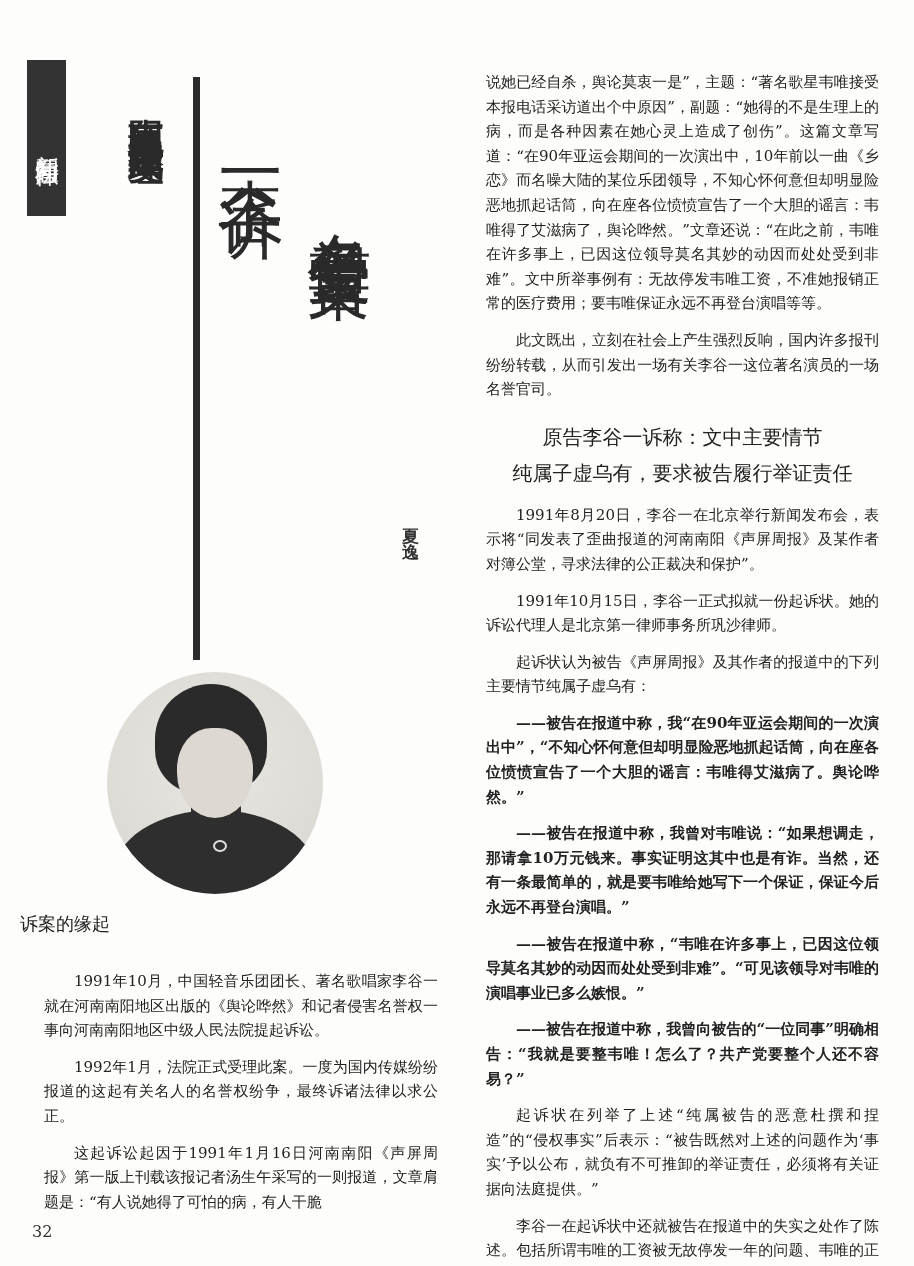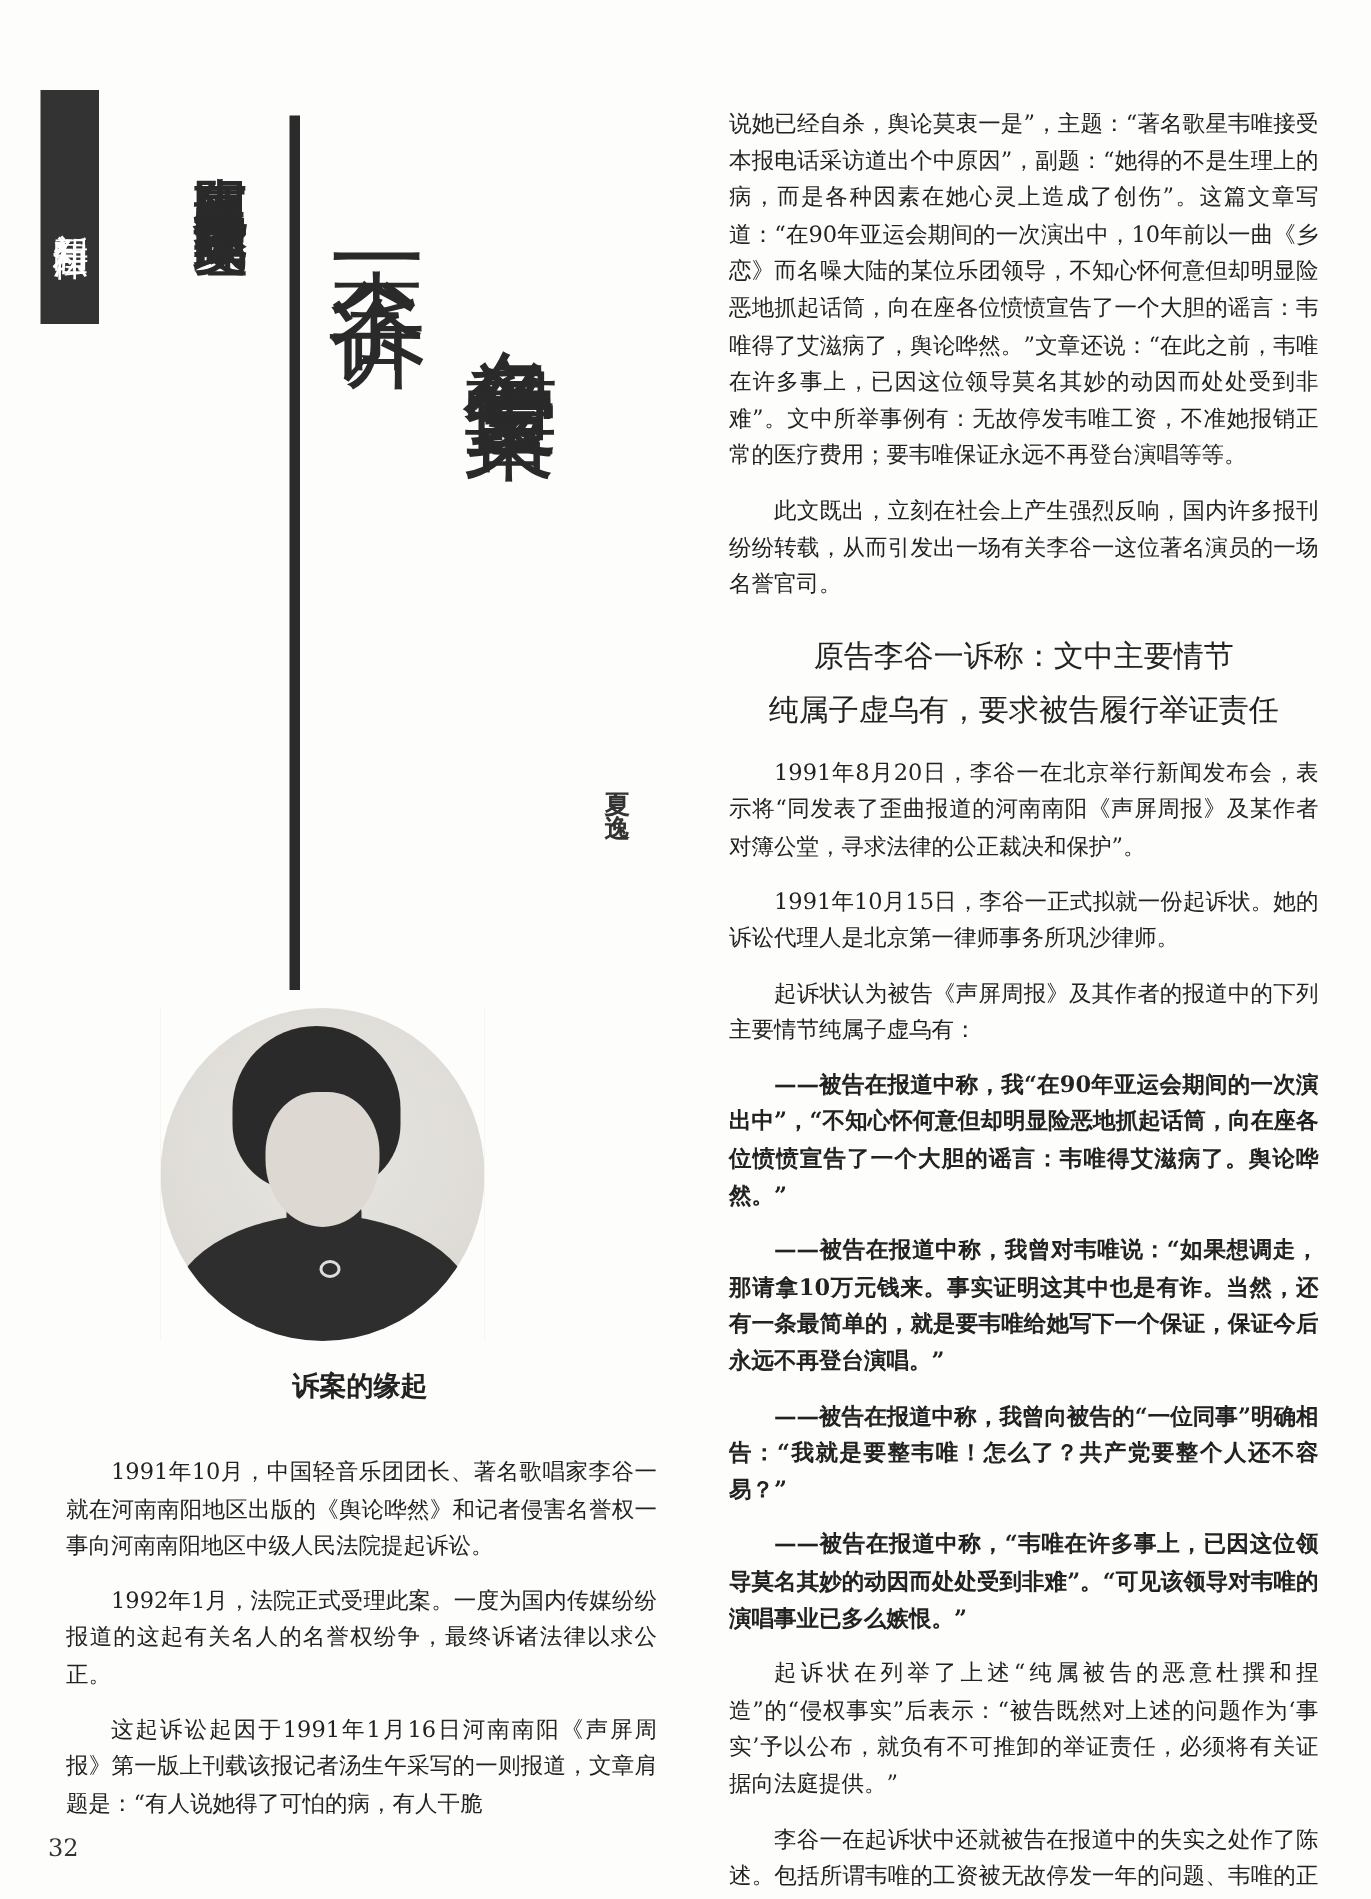--- a/index.html
+++ b/index.html
@@ -39,22 +39,22 @@
     overflow: hidden;
   }
   .photo .bg { position: absolute; inset: 0; background: radial-gradient(circle at 50% 40%, #e8e6e2 0, #d9d6d0 100%); }
   .photo .hair { position: absolute; left: 48px; top: 12px; width: 112px; height: 110px; border-radius: 50% 50% 40% 40%; background: #2a2a2a; }
   .photo .face { position: absolute; left: 70px; top: 56px; width: 76px; height: 90px; border-radius: 45% 45% 50% 50%; background: #ddd9d2; }
   .photo .body { position: absolute; left: 6px; top: 138px; width: 204px; height: 130px; border-radius: 50% 50% 0 0; background: #2e2e2e; }
   .photo .collar { position: absolute; left: 84px; top: 130px; width: 50px; height: 40px; background: #2e2e2e; border-radius: 6px 6px 0 0; }
   .photo .brooch { position: absolute; left: 106px; top: 168px; width: 10px; height: 8px; border: 2px solid #ddd; border-radius: 50%; }
   .photo .mask { position: absolute; inset: 0; border-radius: 50%; box-shadow: 0 0 0 80px #fdfdfb; }
   .sec-head {
-    position: absolute; left: 20px; top: 912px; width: 440px; text-align: center;
-    font-family: "DejaVu Sans", sans-serif; font-weight: bold; font-size: 18px; color: #222;
+    position: absolute; left: 20px; top: 912px; width: 440px; text-align: left;
+    font-family: "DejaVu Sans", sans-serif; font-weight: normal; font-size: 18px; color: #222;
   }
   .col {
     position: absolute; font-size: 15px; line-height: 24.6px; color: #222; text-align: justify;
   }
   .col p { margin: 12px; }
   .col p.ind { text-indent: 2em; }
   .col p.ind-dash { text-indent: 2em; font-weight: bold; }
   .left-col { left: 32px; top: 957px; width: 418px; }
   .right-col { left: 474px; top: 58px; width: 417px; }
   .sub-head {
@@ -96,19 +96,19 @@
   <p class="ind">此文既出，立刻在社会上产生强烈反响，国内许多报刊纷纷转载，从而引发出一场有关李谷一这位著名演员的一场名誉官司。</p>
   <div class="sub-head">
     <div>原告李谷一诉称：文中主要情节</div>
     <div>纯属子虚乌有，要求被告履行举证责任</div>
   </div>
   <p class="ind">1991年8月20日，李谷一在北京举行新闻发布会，表示将“同发表了歪曲报道的河南南阳《声屏周报》及某作者对簿公堂，寻求法律的公正裁决和保护”。</p>
   <p class="ind">1991年10月15日，李谷一正式拟就一份起诉状。她的诉讼代理人是北京第一律师事务所巩沙律师。</p>
   <p class="ind">起诉状认为被告《声屏周报》及其作者的报道中的下列主要情节纯属子虚乌有：</p>
   <p class="ind-dash">——被告在报道中称，我“在90年亚运会期间的一次演出中”，“不知心怀何意但却明显险恶地抓起话筒，向在座各位愤愤宣告了一个大胆的谣言：韦唯得艾滋病了。舆论哗然。”</p>
   <p class="ind-dash">——被告在报道中称，我曾对韦唯说：“如果想调走，那请拿10万元钱来。事实证明这其中也是有诈。当然，还有一条最简单的，就是要韦唯给她写下一个保证，保证今后永远不再登台演唱。”</p>
+  <p class="ind-dash">——被告在报道中称，“韦唯在许多事上，已因这位领导莫名其妙的动因而处处受到非难”。“可见该领导对韦唯的演唱事业已多么嫉恨。”</p>
   <p class="ind-dash">——被告在报道中称，我曾向被告的“一位同事”明确相告：“我就是要整韦唯！怎么了？共产党要整个人还不容易？”</p>
-  <p class="ind-dash">——被告在报道中称，“韦唯在许多事上，已因这位领导莫名其妙的动因而处处受到非难”。“可见该领导对韦唯的演唱事业已多么嫉恨。”</p>
   <p class="ind">起诉状在列举了上述“纯属被告的恶意杜撰和捏造”的“侵权事实”后表示：“被告既然对上述的问题作为‘事实’予以公布，就负有不可推卸的举证责任，必须将有关证据向法庭提供。”</p>
   <p class="ind">李谷一在起诉状中还就被告在报道中的失实之处作了陈述。包括所谓韦唯的工资被无故停发一年的问题、韦唯的正常医疗费得不到报销批准问题、韦唯在许多事上、韦唯的出国问题等等。</p>
 </div>
 
 <div class="page-num">32</div>
 
 </body></html>

